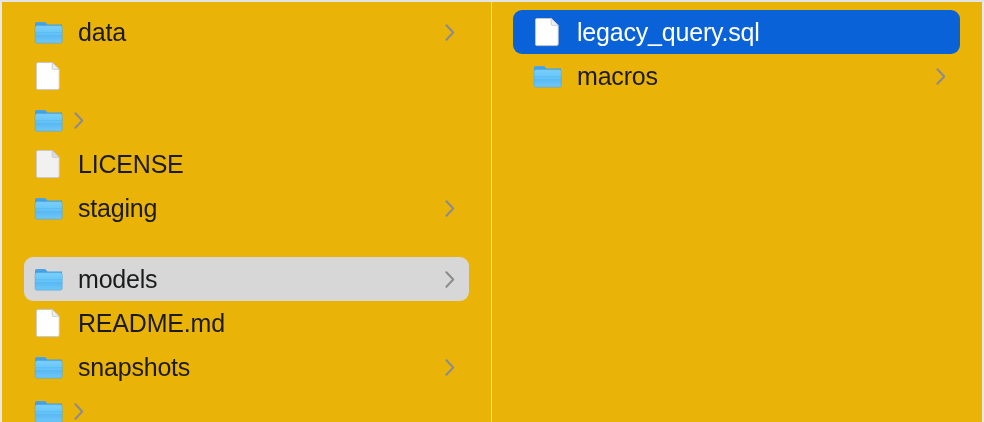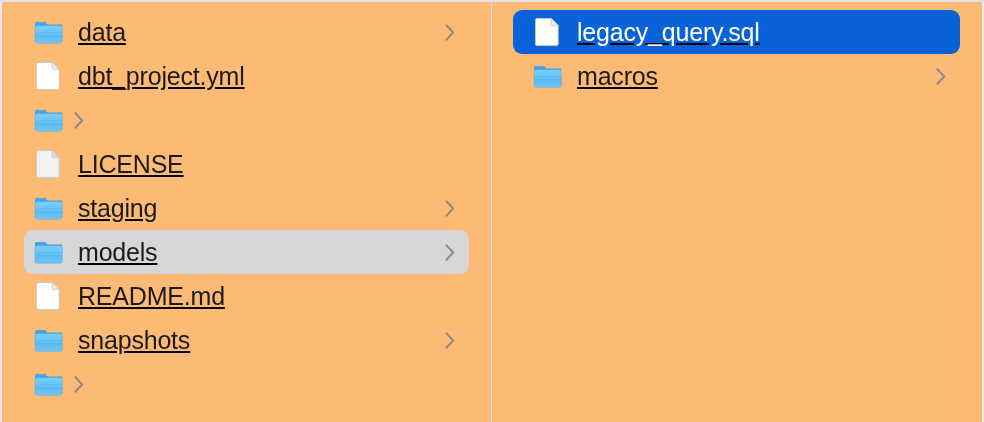--- a/index.html
+++ b/index.html
@@ -22,24 +22,23 @@
     background: #ffffff;
     display: flex;
     box-sizing: border-box;
     border-top: 2px solid #e3e3e5;
   }
 
   .column {
     position: relative;
     height: 100%;
     box-sizing: border-box;
-    background: #fdba74;
+    background: #eab308;
     padding-top: 8px;
     overflow: hidden;
-    text-decoration: underline;
   }
 
   .column.col-left {
     width: 492px;
     border-left: 2px solid #e8e8ea;
     border-right: 1px solid #dcdcde;
   }
 
   .column.col-right {
     width: 492px;
@@ -61,20 +60,21 @@
     margin: 0 22px 0 21px;
     padding-left: 20px;
   }
 
   .row.sel-active {
     background: #0a62d8;
   }
 
   .row.sel-inactive {
     background: #d7d7d7;
+    margin-top: 27px;
   }
 
   .icon-wrap {
     width: 30px;
     height: 30px;
     flex: 0 0 30px;
     position: relative;
     display: flex;
     align-items: center;
     justify-content: center;
@@ -153,21 +153,20 @@
     </svg>
   </span>
         </div>
         <div class="row">
           <span class="icon-wrap">
     <svg width="26" height="30" viewBox="0 0 26 30">
       <path d="M2 1.5 h14.2 L23.2 8.3 V27 a1.6 1.6 0 0 1 -1.6 1.6 H2 A1.6 1.6 0 0 1 0.4 27 V3.1 A1.6 1.6 0 0 1 2 1.5 Z" fill="#ffffff" stroke="#c6c6c8" stroke-width="0.9" stroke-linejoin="round"></path>
       <path d="M16.2 1.5 L23.2 8.3 H17.0 A0.8 0.8 0 0 1 16.2 7.5 Z" fill="#f0f0f0" stroke="#c6c6c8" stroke-width="0.9" stroke-linejoin="round"></path>
     </svg>
   </span>
-          <span class="label">dbt_project.yml</span>
           <span class="chevron hidden">
     <svg width="10" height="17" viewBox="0 0 10 17">
       <path d="M1.4 1.2 L8.2 8.5 L1.4 15.8" fill="none" stroke="#8b8b90" stroke-width="2" stroke-linecap="round" stroke-linejoin="round"></path>
     </svg>
   </span>
         </div>
         <div class="row">
           <span class="icon-wrap">
     <svg width="30" height="26" viewBox="0 0 30 26">
       <defs>

